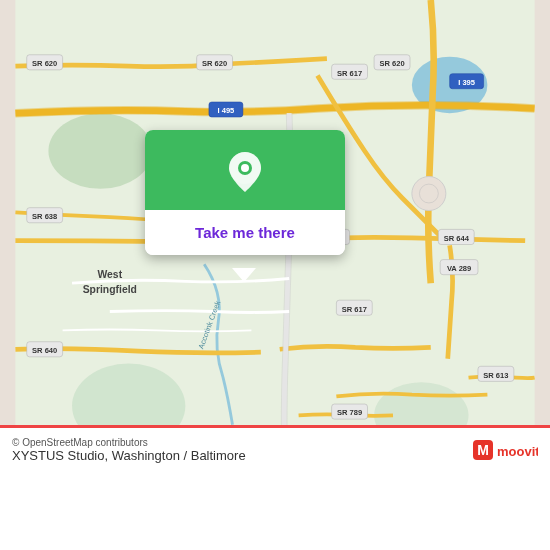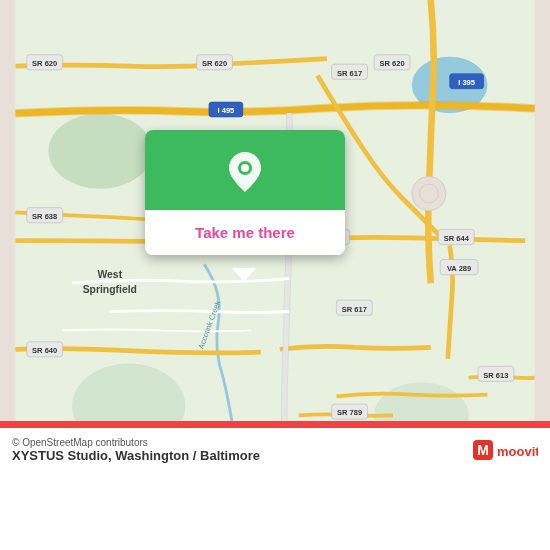--- a/index.html
+++ b/index.html
@@ -30,38 +30,38 @@
     #bottom-bar {
       position: absolute;
       bottom: 0;
       left: 0;
       width: 100%;
       background: white;
       padding: 8px 12px;
       display: flex;
       align-items: center;
       justify-content: space-between;
-      border-top: 7px solid #ef4444;
+      border-top: 3px solid #ef4444;
       z-index: 10;
     }
 
     #bottom-left {
       display: flex;
       flex-direction: column;
     }
 
     #copyright {
       font-size: 10px;
       color: #555;
     }
 
     #location-name {
       font-size: 13px;
       color: #333;
-      font-weight: 700;
+      font-weight: 400;
     }
 
     #moovit-logo {
       display: flex;
       align-items: center;
       gap: 4px;
     }
 
     
     #popup-card {
@@ -84,21 +84,21 @@
       justify-content: center;
     }
 
     #popup-button {
       background: white;
       border: none;
       width: 100%;
       padding: 14px 0;
       font-size: 15px;
       font-weight: 600;
-      color: #ec4899;
+      color: #6d28d9;
       cursor: pointer;
       text-align: center;
     }
 
     .arrow-down {
       position: absolute;
       top: 268px;
       left: 232px;
       width: 0;
       height: 0;

